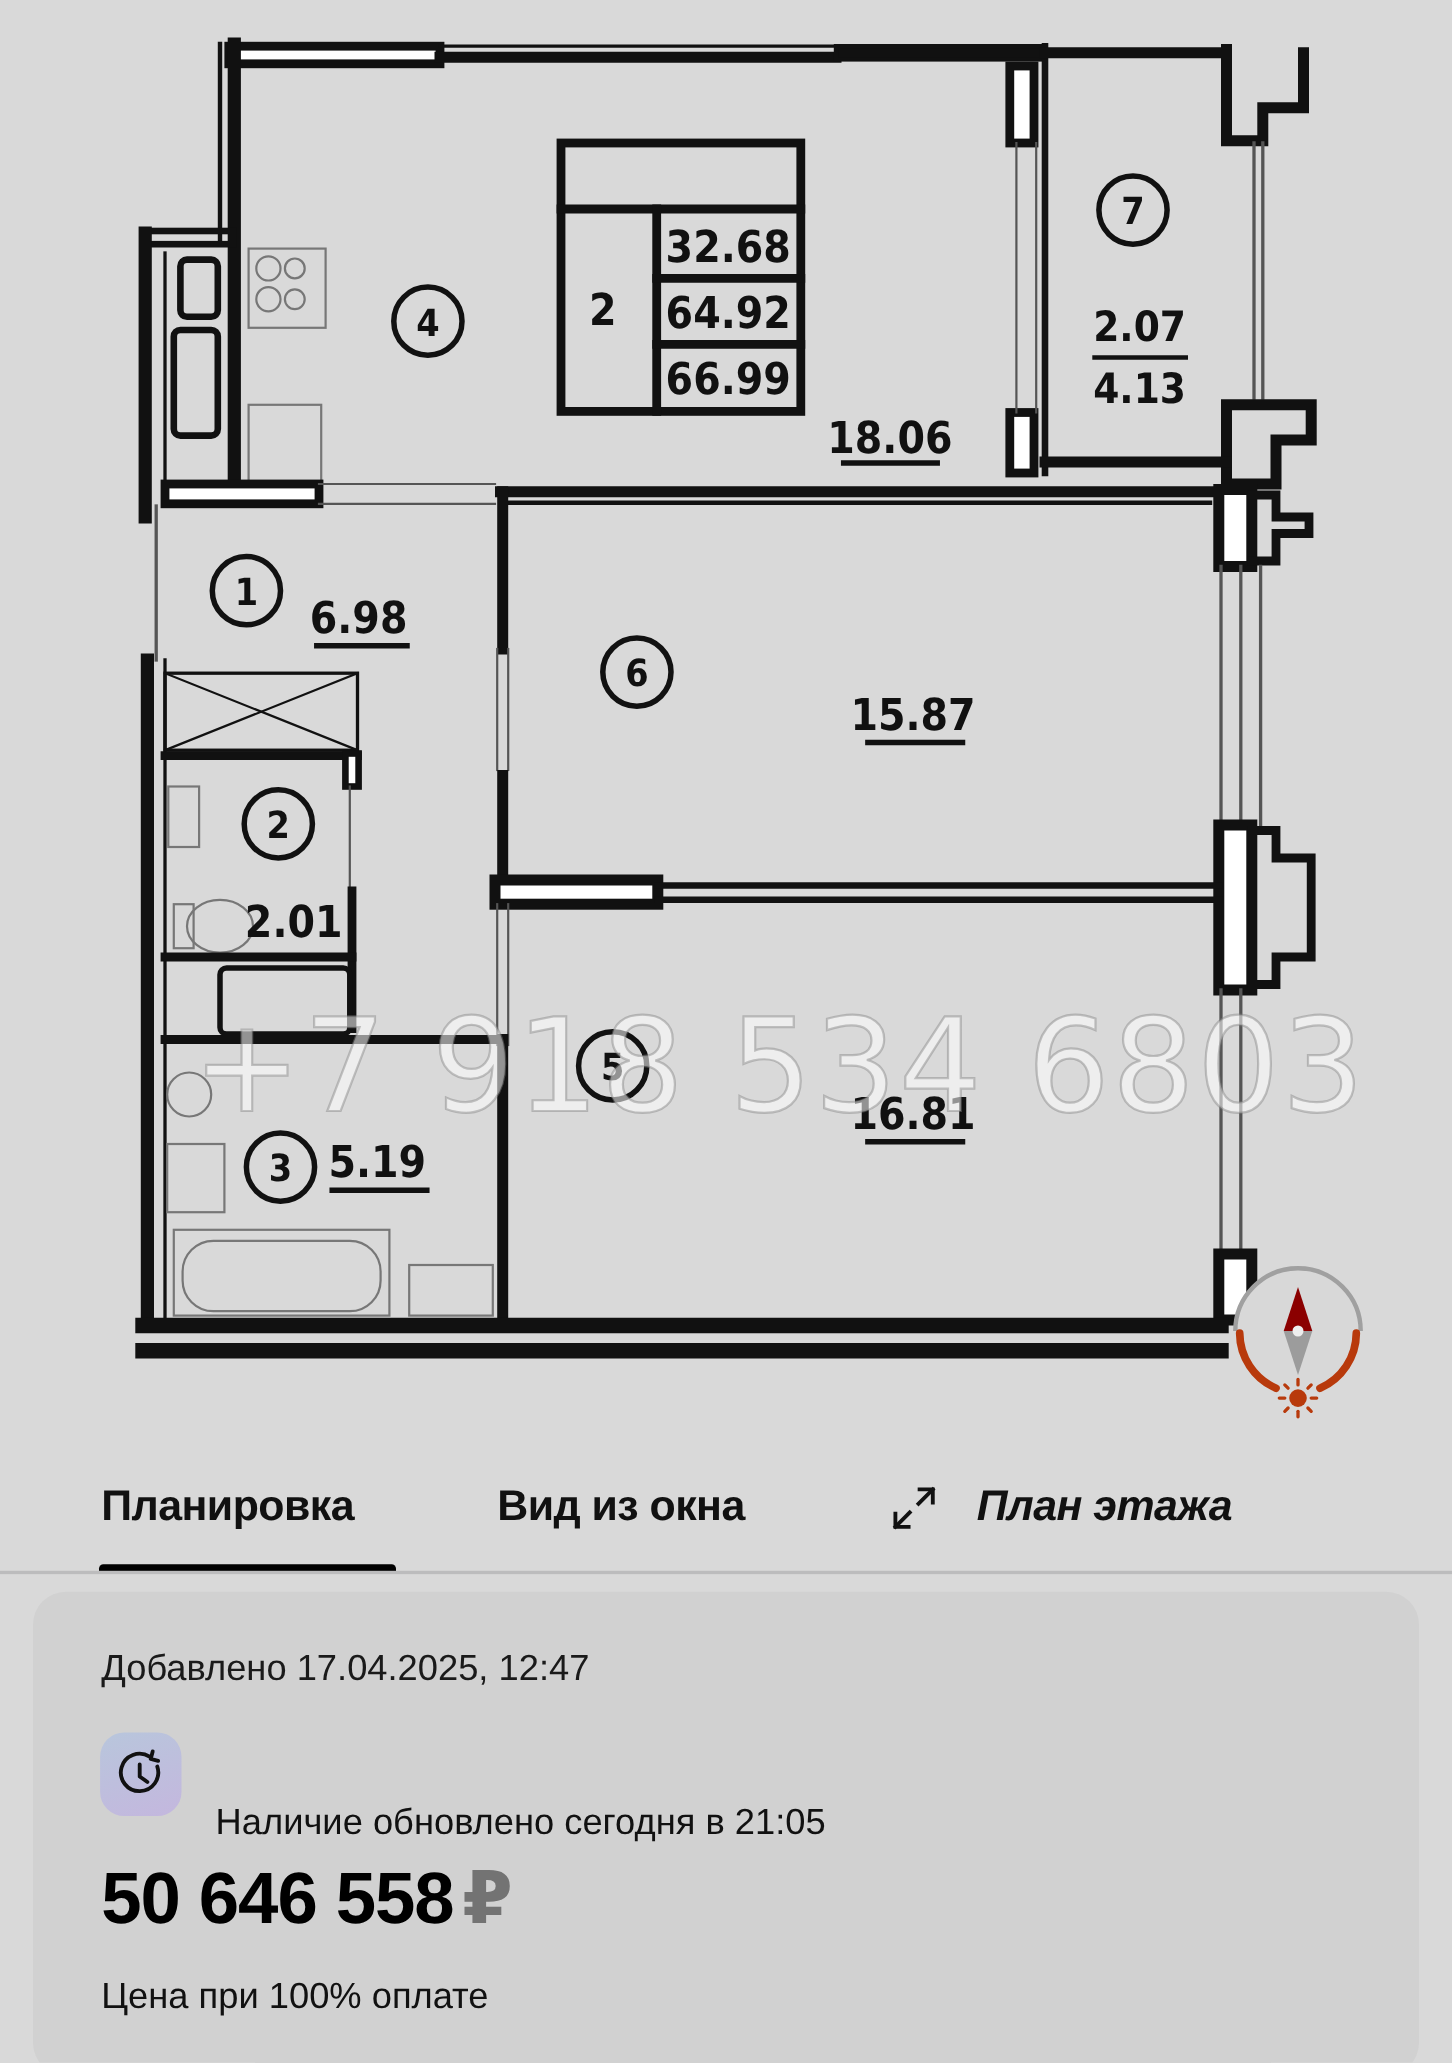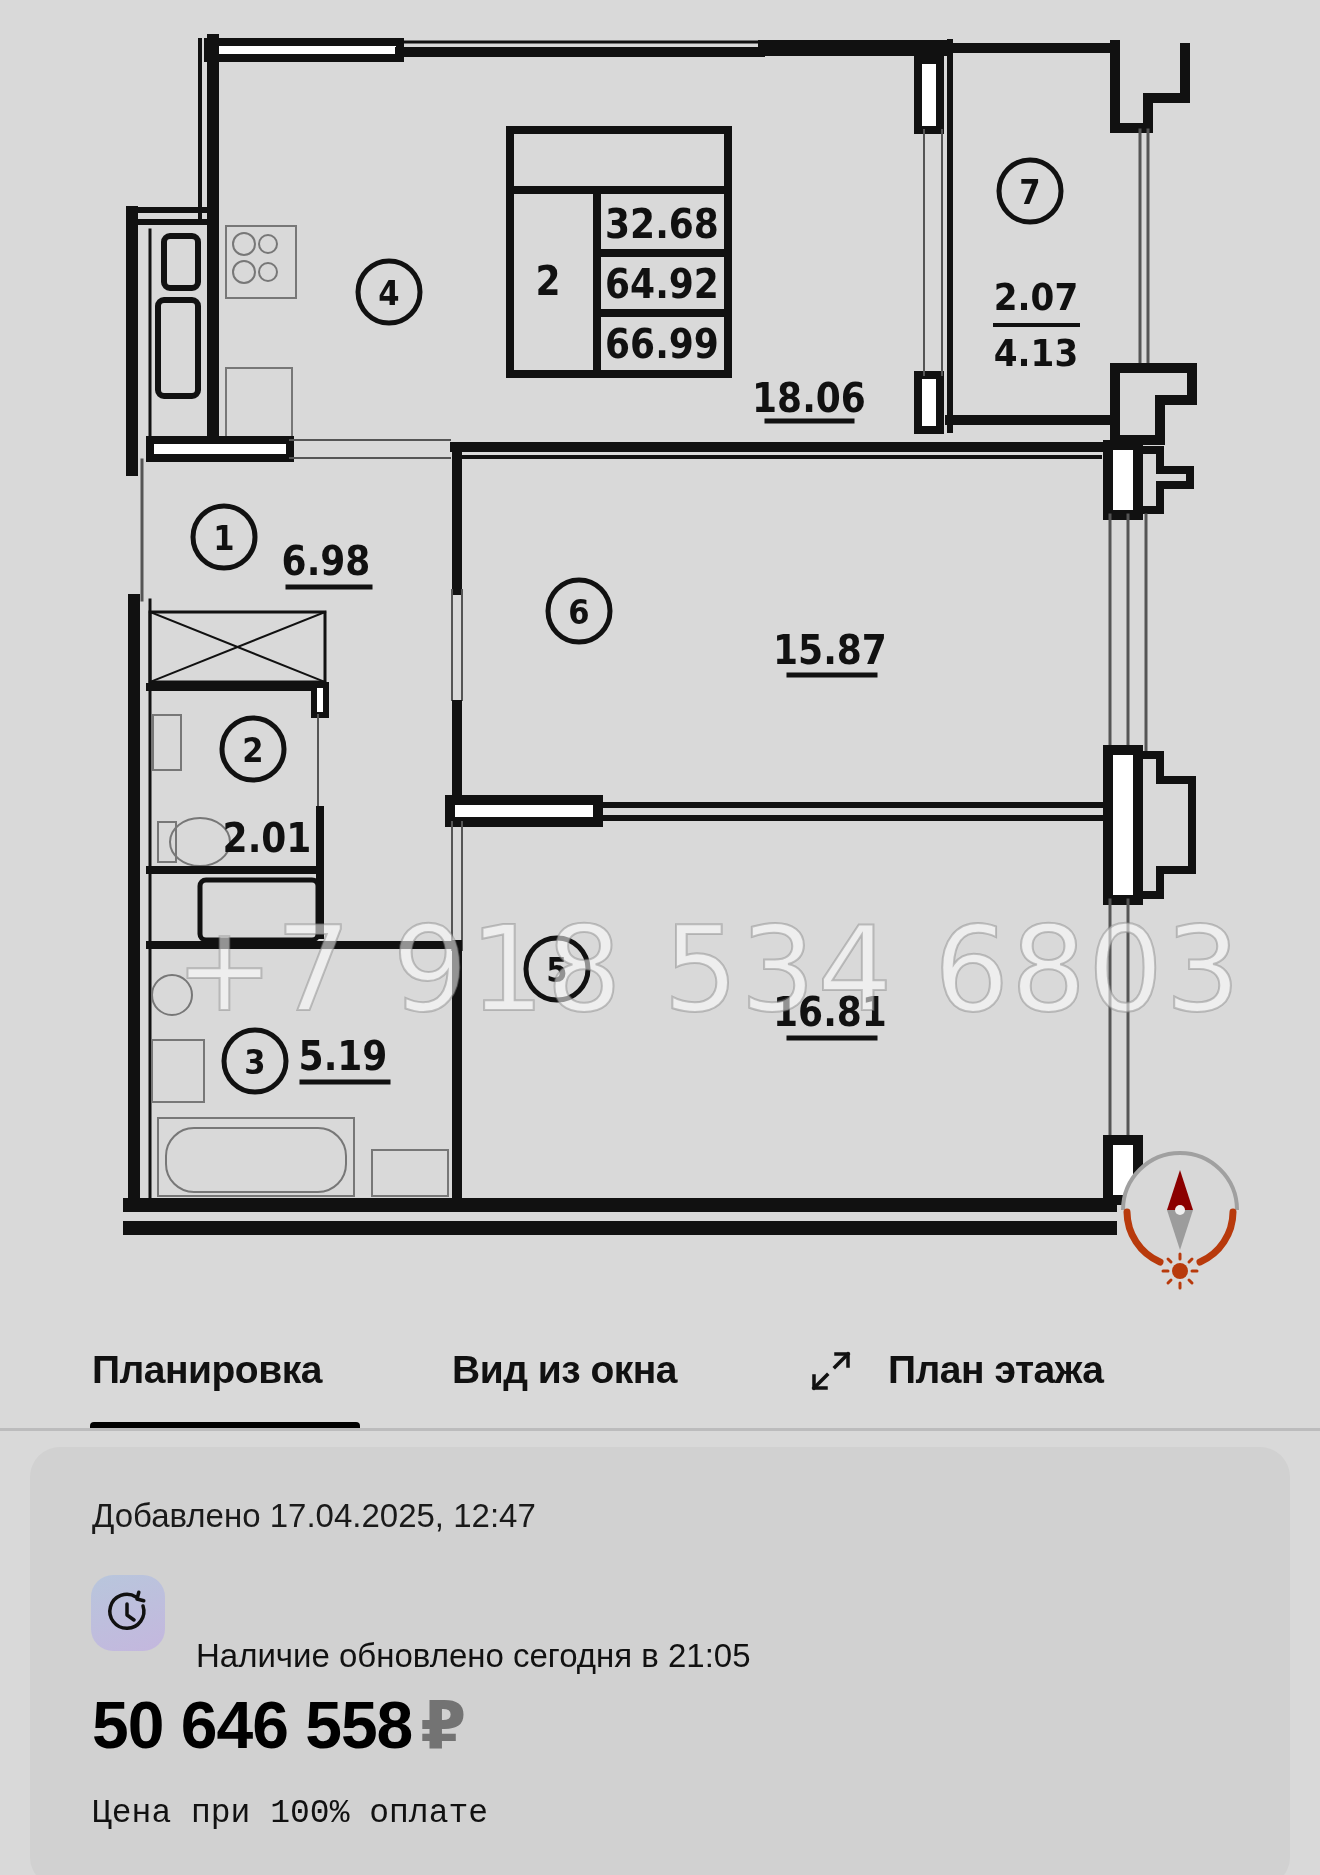--- a/index.html
+++ b/index.html
@@ -17,39 +17,39 @@
       -webkit-text-stroke: 2px rgba(130,130,130,0.45);
       white-space: nowrap; pointer-events: none;
     }
 
     .compass { position: absolute; left: 1115px; top: 1150px; width: 130px; height: 140px; }
 
     .tabs { position: absolute; left: 0; top: 1330px; width: 1320px; height: 100px; }
     .tab { position: absolute; top: 18px; font-size: 39px; font-weight: bold; color: #111; letter-spacing: -0.5px; cursor: pointer; }
     .tab-1 { left: 92px; }
     .tab-2 { left: 452px; }
-    .tab-3 { left: 888px; }
+    .tab-3 { left: 888px; font-style: italic; }
     .tab-expand-icon { position: absolute; left: 808px; top: 18px; width: 46px; height: 46px; }
     .tab-underline { position: absolute; left: 90px; top: 92px; width: 270px; height: 7px; background: #000; border-radius: 4px 4px 0 0; }
     .tabs-divider { position: absolute; left: 0; top: 1428px; width: 1320px; height: 3px; background: #bcbcbd; }
 
     .card {
       position: absolute; left: 30px; top: 1447px; width: 1260px; height: 440px;
       background: #d1d1d1; border-radius: 30px;
     }
     .added { position: absolute; left: 62px; top: 50px; font-size: 33px; color: #1a1a1a; }
     .avail-icon {
       position: absolute; left: 61px; top: 128px; width: 74px; height: 76px; border-radius: 22px;
       background: linear-gradient(160deg, #b8c6dc 0%, #c4b7de 100%);
     }
     .avail-icon svg { position: absolute; left: 12px; top: 13px; }
     .avail-text { position: absolute; left: 166px; top: 148px; font-size: 33px; color: #111; margin-top: 42px; }
     .price { position: absolute; left: 62px; top: 240px; font-size: 66px; font-weight: bold; color: #000; letter-spacing: -1px; }
     .currency { color: #737373; margin-left: 8px; }
-    .price-note { position: absolute; left: 62px; top: 348px; font-size: 33px; color: #111; font-family: Liberation Mono, monospace; }
+    .price-note { position: absolute; left: 62px; top: 348px; font-size: 33px; color: #111; }
   </style>
 </head>
 <body>
 
 <div class="plan-area">
   <svg width="1320" height="1310" viewBox="0 0 1320 1310">
     <g fill="none" stroke="#111" stroke-linecap="square">
 
       <rect x="208" y="42" width="192" height="16" fill="#fff" stroke-width="8"></rect>
       <line x1="400" y1="52" x2="760" y2="52" stroke-width="10"></line>

